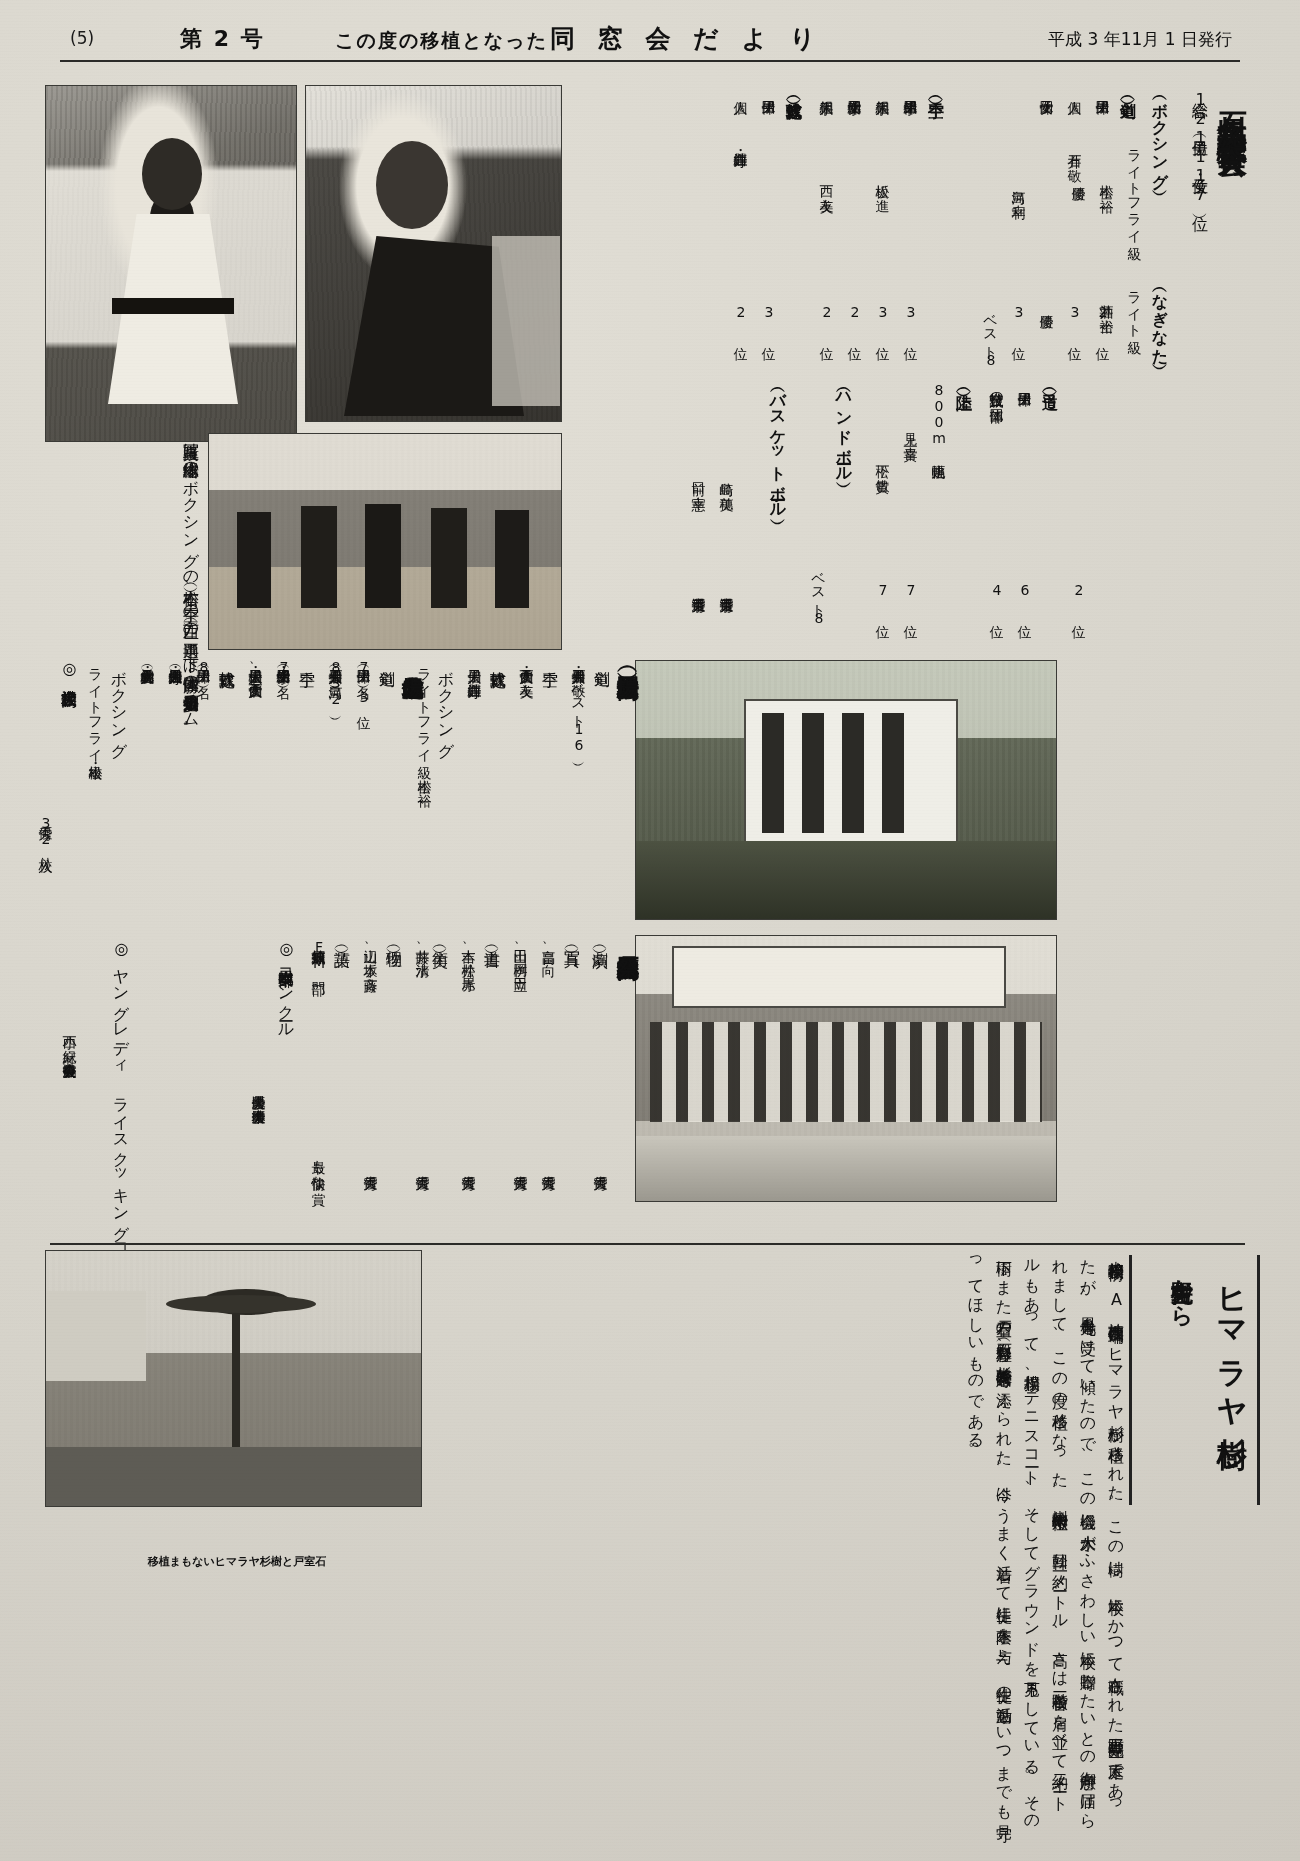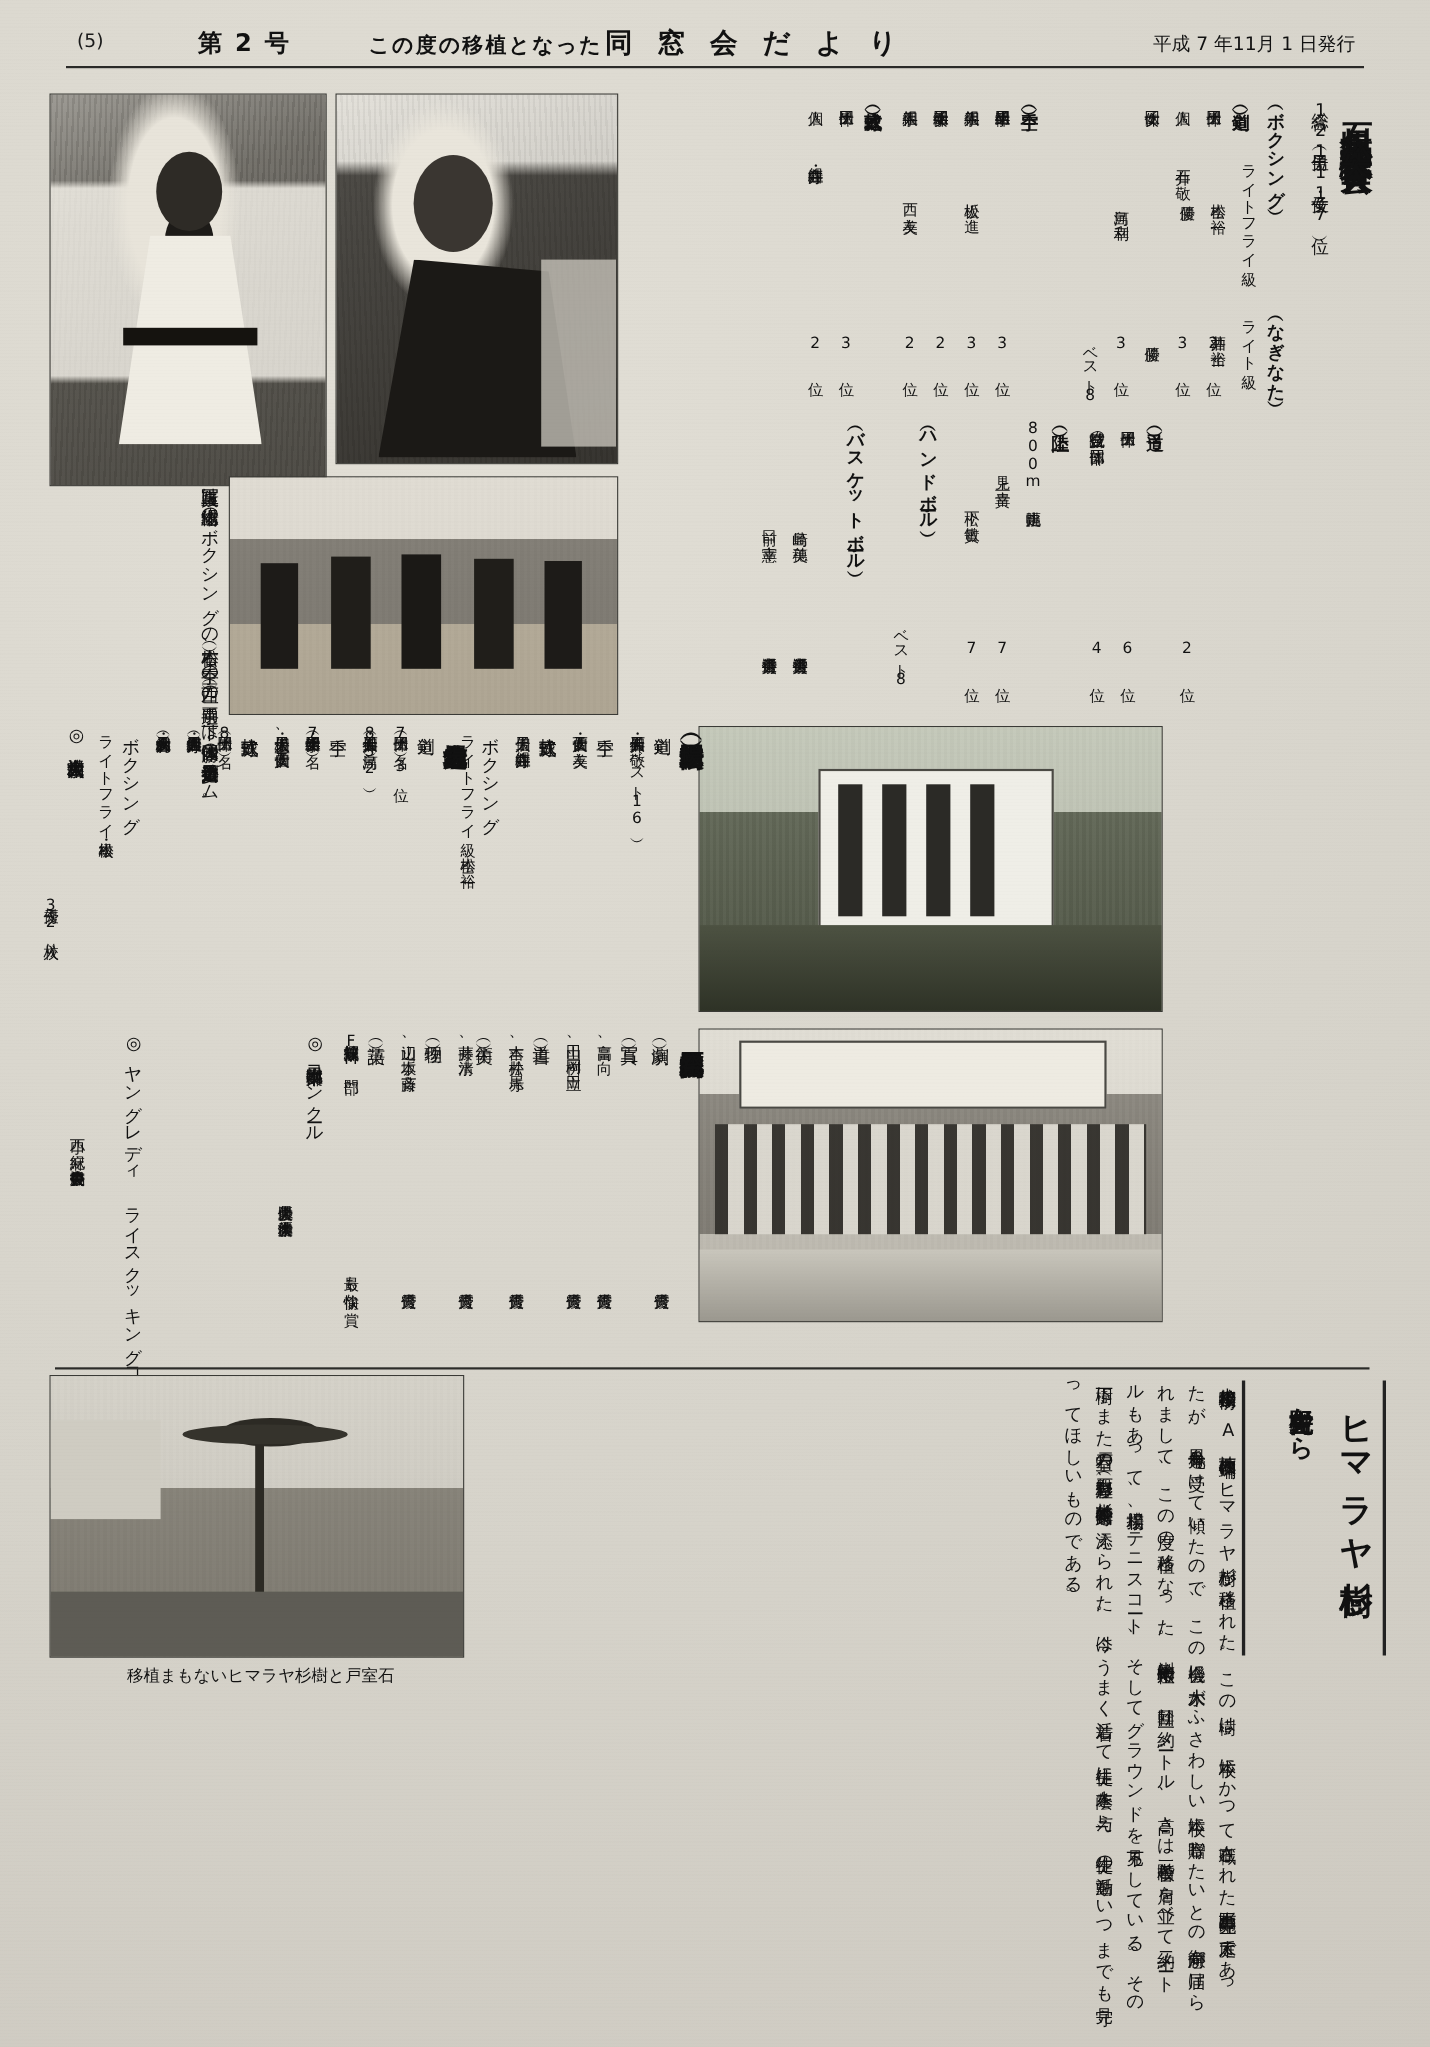--- a/index.html
+++ b/index.html
@@ -15,21 +15,21 @@
   .hdr .pageno{position:absolute;left:10px;top:12px;font-size:17px;color:#1a1a1a;}
   .hdr .issue{position:absolute;left:120px;top:8px;font-size:22px;letter-spacing:2px;color:#111;font-weight:bold;}
   .hdr .title-small{position:absolute;left:275px;top:12px;font-size:19px;letter-spacing:2px;color:#111;font-weight:bold;}
   .hdr .title-big{position:absolute;left:490px;top:6px;font-size:25px;letter-spacing:7px;color:#111;font-weight:bold;}
   .hdr .date{position:absolute;right:8px;top:12px;font-size:17px;color:#111;}
   .hdr .rule{position:absolute;left:0;top:44px;width:1180px;height:2px;background:#2a2a28;}
 
   
   .photo{position:absolute;background:#6e6e68;border:1px solid #3a3a36;overflow:hidden;}
   .photo .ph-inner{position:absolute;inset:0;}
-  .cap{position:absolute;font-size:15px;color:#111;font-weight:normal;}
+  .cap{position:absolute;font-size:11px;color:#111;font-weight:bold;margin-top:40px;}
 
   
   .v{
     writing-mode:vertical-rl;text-orientation:upright;
     font-family:"DejaVu Sans","Liberation Sans",sans-serif;
     color:#111;line-height:1.15;white-space:nowrap;
   }
   .v.small{font-size:14px;}
   .v.med{font-size:16px;}
   .v.big{font-size:22px;font-weight:bold;}
@@ -45,21 +45,21 @@
 </head>
 <body>
 
 <div class="page">
 
   <div class="hdr">
     <div class="pageno">(5)</div>
     <div class="issue">第 2 号</div>
     <div class="title-small">この度の移植となった</div>
     <div class="title-big">同 窓 会 だ よ り</div>
-    <div class="date">平成 7 年11月 1 日発行</div>
+    <div class="date">平成 3 年11月 1 日発行</div>
     <div class="rule"></div>
   </div>
 
   <div class="photo" style="left:45px;top:85px;width:250px;height:355px;
        background:linear-gradient(160deg,#cfccc4 0%,#8e8b83 28%,#6d6a63 55%,#55524c 100%);">
     <div class="ph-inner" style="background:
         radial-gradient(ellipse at 45% 28%, #e8e4da 0 42px, rgba(0,0,0,0) 60px),
         linear-gradient(180deg,rgba(60,58,54,.35) 0 22%, rgba(235,232,224,.85) 24% 72%, rgba(70,68,62,.6) 74% 100%),
         repeating-linear-gradient(92deg, rgba(0,0,0,.10) 0 2px, rgba(255,255,255,.06) 2px 5px);"></div>
     <div style="position:absolute;left:96px;top:52px;width:60px;height:72px;border-radius:50%;

